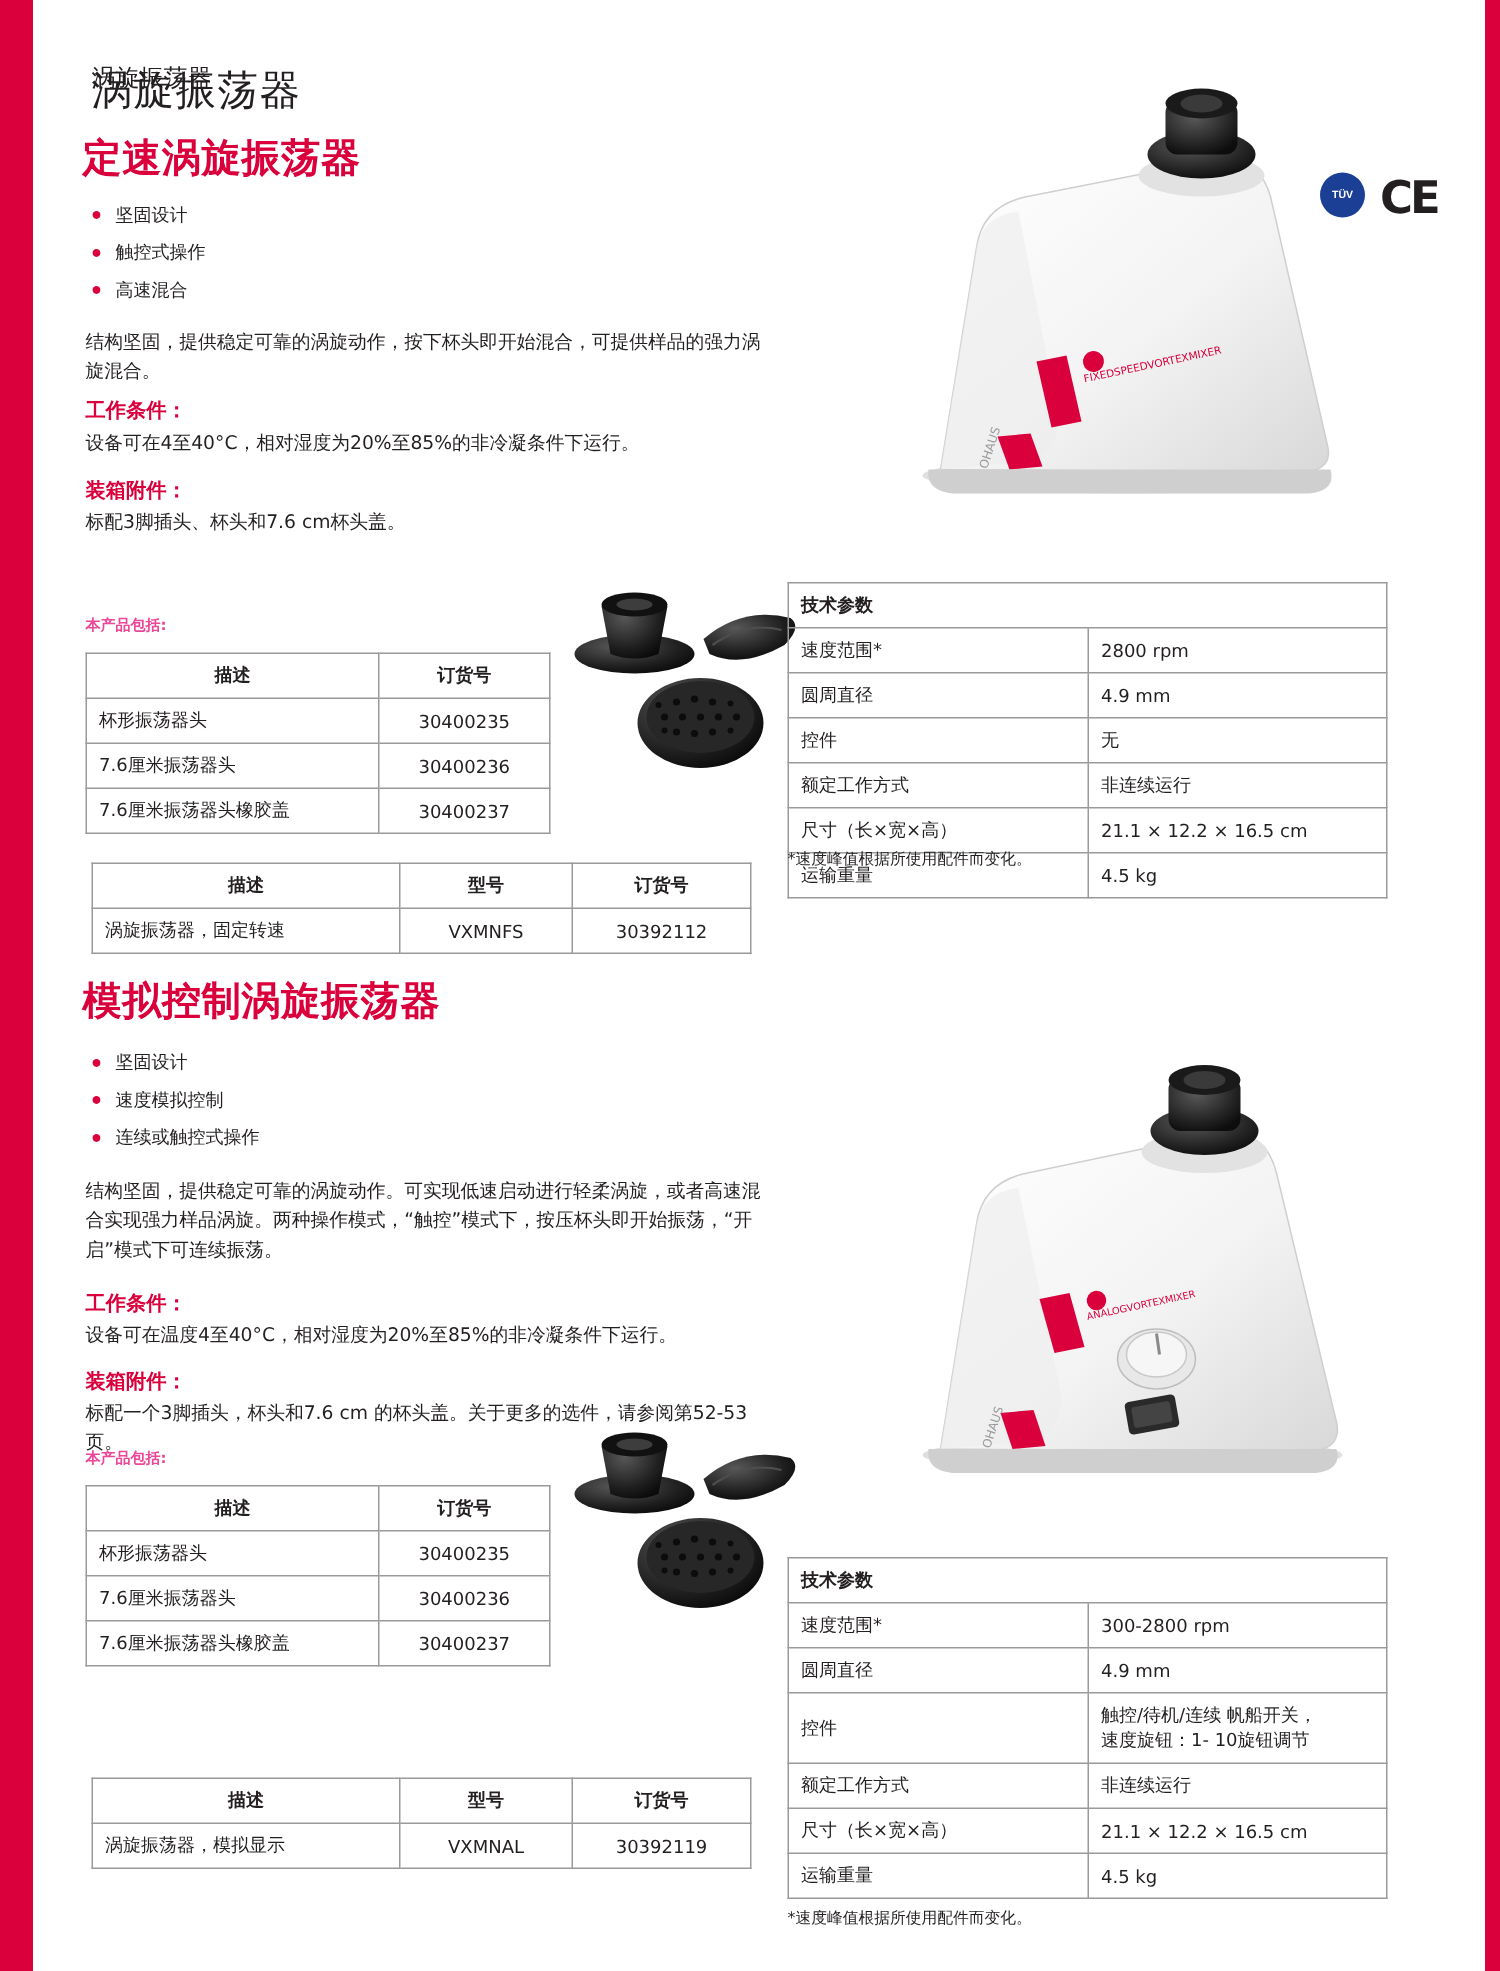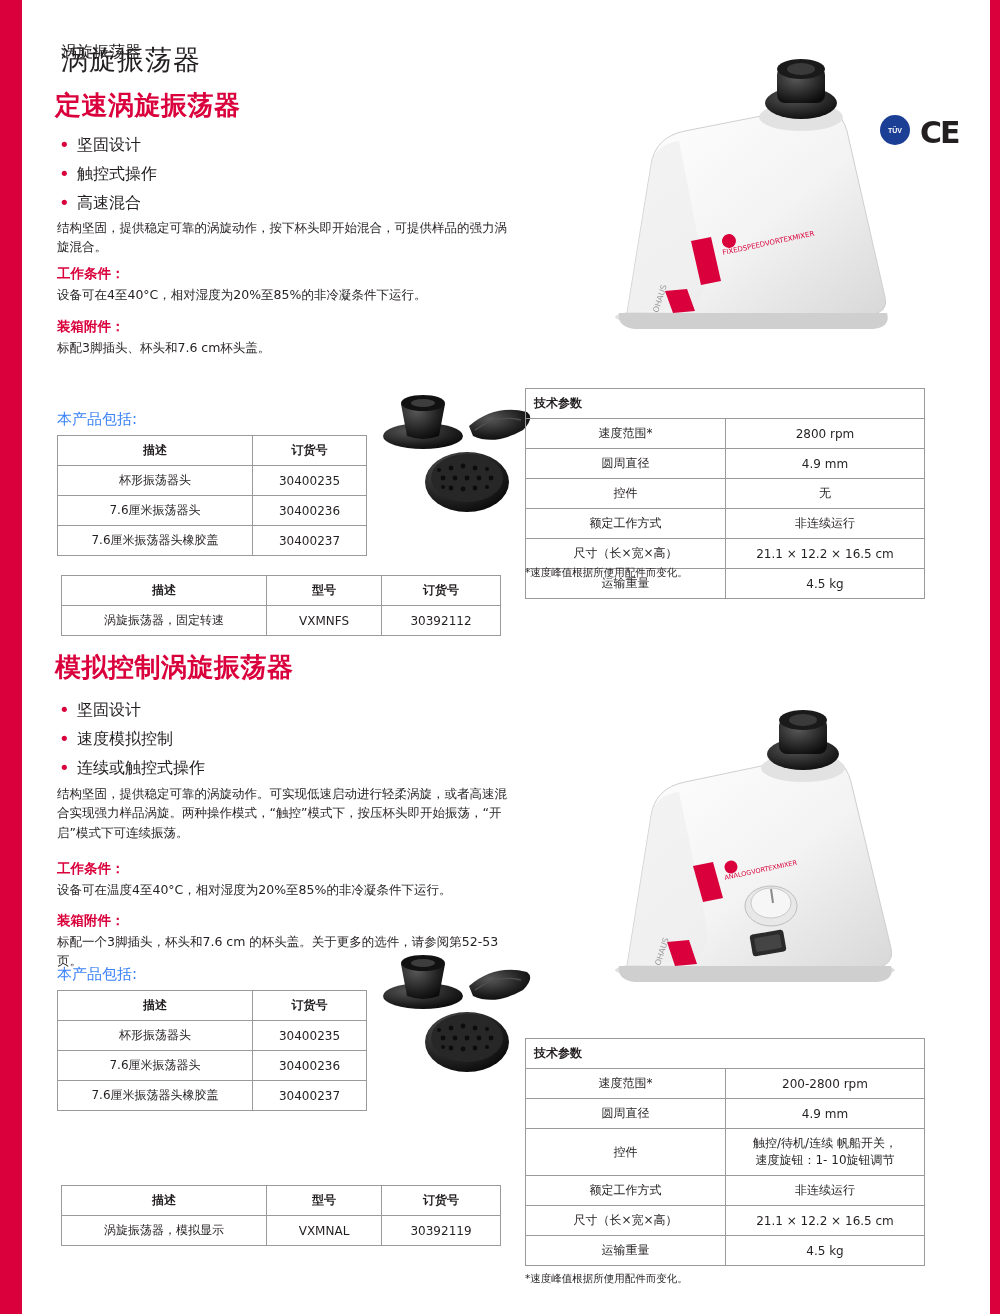--- a/index.html
+++ b/index.html
@@ -27,54 +27,54 @@
     letter-spacing:1px;
   }
   .sec-sub {
     font-family:"DejaVu Sans", sans-serif;
     font-size:26px; color:#d9003c; font-weight:bold;
     letter-spacing:0.5px;
   }
   .bullets { margin:10px 0 0 0; padding:0; list-style:none; }
   .bullets li {
     font-family:"DejaVu Sans", sans-serif;
-    font-size:16px; color:#231f20; margin-bottom:8px; position:relative; padding-left:20px;
+    font-size:12px; color:#231f20; margin-bottom:8px; position:relative; padding-left:20px;
   }
   .bullets li:before {
     content:"•"; position:absolute; left:2px; top:-1px; color:#d9003c; font-size:18px;
   }
   .para {
     font-family:"DejaVu Sans", sans-serif;
     font-size:12.5px; line-height:1.55; color:#231f20; margin-top:6px; max-width:455px;
   }
   .lbl-red {
     font-family:"DejaVu Sans", sans-serif;
     font-size:13.5px; color:#d9003c; font-weight:bold; 
   }
   .small {
     font-family:"DejaVu Sans", sans-serif;
     font-size:12.5px; line-height:1.55; color:#231f20; margin-top:0; max-width:460px;
   }
   .incl-title {
     font-family:"DejaVu Sans", sans-serif;
-    font-size:15px; font-weight:normal; color:#3b82f6;
+    font-size:10px; font-weight:bold; color:#ec4899;
   }
 
   
   table.tbl {
     border-collapse:collapse;
     font-family:"DejaVu Sans", sans-serif;
     font-size:12px;
     color:#231f20;
   }
   table.tbl th, table.tbl td {
     border:1px solid #9a9a9a;
     padding:6px 8px;
     font-weight:normal;
-    text-align:center;
+    text-align:left;
     vertical-align:middle;
   }
   table.tbl th { text-align:center; font-weight:bold; }
   table.tbl td.c { text-align:center; }
 
   .spec-tbl { width:400px; }
   .spec-tbl th.hdr { text-align:left; font-weight:bold; }
   .spec-tbl td:first-child { width:200px; }
   .footnote {
     font-family:"DejaVu Sans", sans-serif;
@@ -423,21 +423,21 @@
 
     <table class="tbl spec-tbl abs" style="left:470px; top:1038px;">
       <thead>
         <tr>
           <th class="hdr" colspan="2">技术参数</th>
         </tr>
       </thead>
       <tbody>
         <tr>
           <td>速度范围*</td>
-          <td>200-2800 rpm</td>
+          <td>300-2800 rpm</td>
         </tr>
         <tr>
           <td>圆周直径</td>
           <td>4.9 mm</td>
         </tr>
         <tr>
           <td>控件</td>
           <td style="white-space:pre-line;">触控/待机/连续 帆船开关，
 速度旋钮：1- 10旋钮调节</td>
         </tr>

